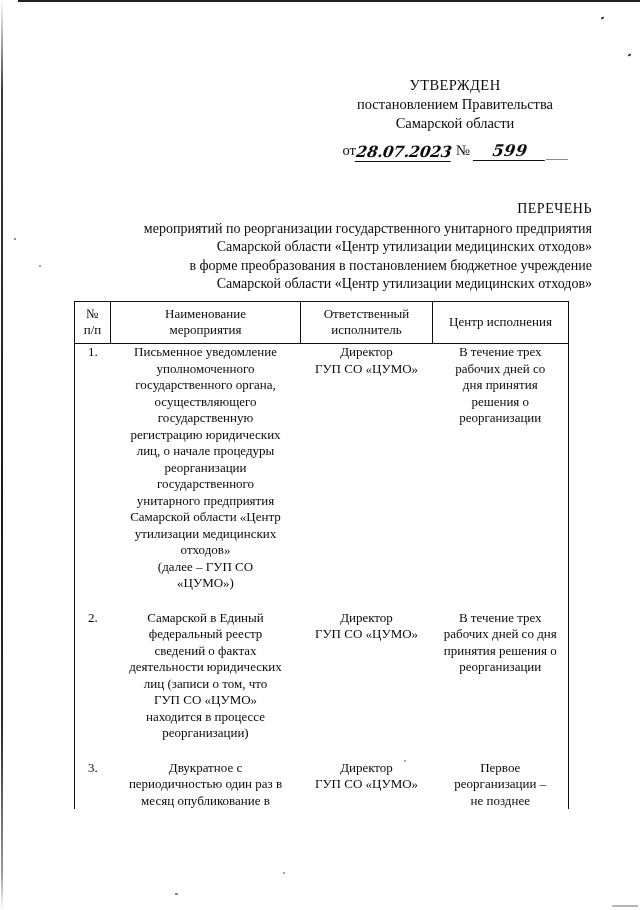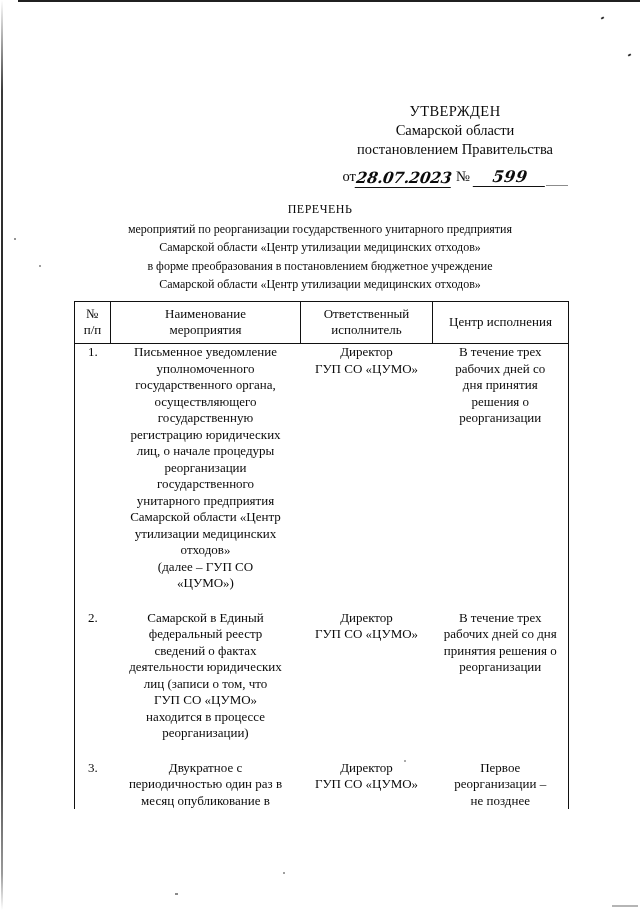--- a/index.html
+++ b/index.html
@@ -50,21 +50,21 @@
   .approval {
     position: absolute;
     left: 330px;
     top: 76px;
     width: 250px;
     text-align: center;
     font-size: 14.5px;
     line-height: 19px;
   }
   .approval .ln { white-space: nowrap; }
-  .approval .ln-1 { letter-spacing: .4px; margin-top: 26px; }
+  .approval .ln-1 { letter-spacing: .4px; }
 
   .date-line {
     margin-top: 8px;
     display: flex;
     align-items: flex-end;
     justify-content: center;
     white-space: nowrap;
     font-size: 14.5px;
   }
   .date-line .lbl { padding-bottom: 1px; }
@@ -94,25 +94,25 @@
   .tail-rule {
     display: inline-block;
     width: 22px;
     border-bottom: 1.2px solid #8c8c8c;
     margin-bottom: 1px;
   }
 
   
   .title-block {
     position: absolute;
-    left: 32px;
+    left: 16px;
     top: 200px;
     width: 576px;
-    text-align: center;
-    font-size: 12px;
+    text-align: right;
+    font-size: 14px;
     line-height: 18.5px;
   }
   .title-main {
     letter-spacing: .5px;
     margin-bottom: 1px;
   }
   .title-block .tl { white-space: nowrap; }
 
   
   .tbl {
@@ -175,22 +175,22 @@
 <div class="speck s2"></div>
 <div class="speck s3"></div>
 <div class="speck s4"></div>
 <div class="speck s5"></div>
 <div class="speck s6"></div>
 <div class="speck s7"></div>
 <div class="speck s8"></div>
 
 <div class="approval">
   <div class="ln ln-1">УТВЕРЖДЕН</div>
+  <div class="ln">постановлением Правительства</div>
   <div class="ln">Самарской области</div>
-  <div class="ln">постановлением Правительства</div>
   <div class="date-line">
     <span class="lbl">от</span>
     <span class="hand-slot hand-date">28.07.2023</span>
     <span class="num-sym">№</span>
     <span class="hand-slot hand-num">599</span>
     <span class="tail-rule"></span>
   </div>
 </div>
 
 <div class="title-block">

